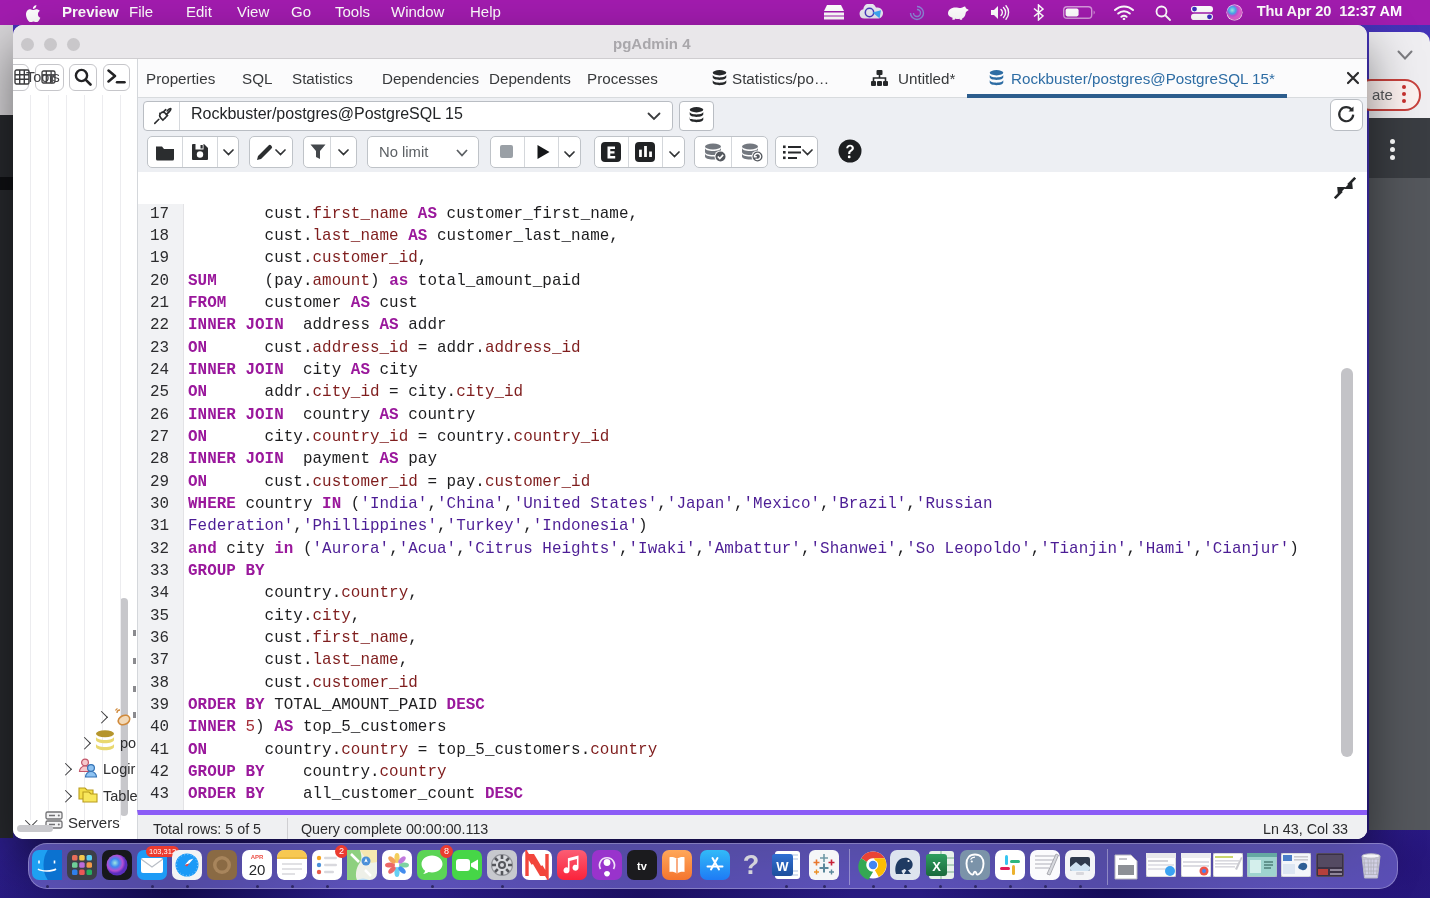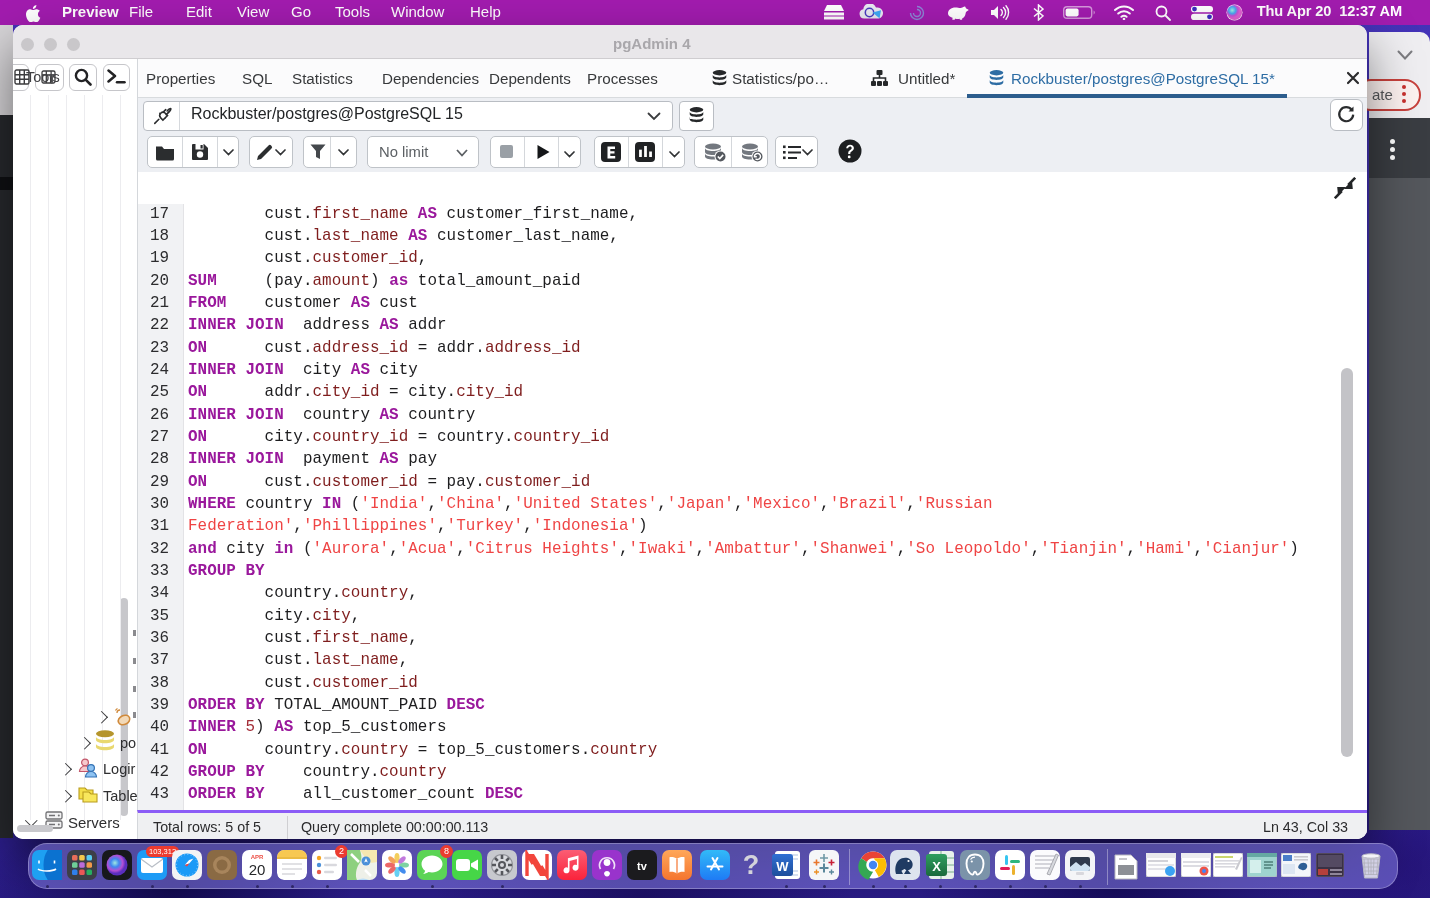--- a/index.html
+++ b/index.html
@@ -61,27 +61,27 @@
 .btn { position:absolute; top:2px; background:#fff; border:1px solid #bfc3c8; border-radius:5px; height:32px; }
 .combo { position:absolute; background:#fff; border:1px solid #b9bdc3; border-radius:4px; }
 
 #editor { position:absolute; left:0; top:145px; width:1230px; height:606px; background:#fff; overflow:hidden; }
 #gutter { position:absolute; left:0; top:0; width:46px; height:606px; background:#f1f2f4; border-right:1px solid #e3e3e6; }
 pre.lnum { position:absolute; left:0; top:-1.5px; width:31px; text-align:right;
   font-family:"Liberation Mono", monospace; font-size:15.9px; line-height:22.35px; color:#2c2c2e; }
 pre.code { position:absolute; left:50px; top:-1.5px; letter-spacing:0.04px;
   font-family:"Liberation Mono", monospace; font-size:15.9px; line-height:22.35px; color:#1d1d1f; }
 pre.code .p { color:#7f1d1d; }
-pre.code .s { color:#ef4444; }
+pre.code .s { color:#4c1d95; }
 pre.code .n { color:#a32c36; }
 pre.code b.k { color:#9a189c; font-weight:bold; }
 #vsb { position:absolute; left:1203px; top:198px; width:12px; height:389px; background:#c3c3c7; border-radius:6px; }
 
 #sbar { position:absolute; left:124px; top:785px; width:1230px; height:29px; background:#eff0f2;
-  border-top:3px solid #8b5cf6; border-left:1px solid #d4d7db; font-size:14.3px; color:#2b2b2d; }
+  border-top:5px solid #8b5cf6; border-left:1px solid #d4d7db; font-size:14.3px; color:#2b2b2d; }
 
 #dock { position:absolute; left:28px; top:843px; width:1370px; height:46px;
   background:rgba(130,120,225,.58); border:1px solid rgba(255,255,255,.28); border-radius:19px; }
 .di { position:absolute; top:6px; width:30px; height:30px; border-radius:7px; }
 .ddot { position:absolute; top:41px; width:3px; height:3px; border-radius:50%; background:#2e2765; }
 .badge { position:absolute; background:#ec3b2f; color:#fff; border-radius:9px; font-size:9px;
   text-align:center; line-height:13px; height:13px; padding:0 4px; }
 svg { display:block; }
 </style></head><body>
 <div id="desk"></div>

